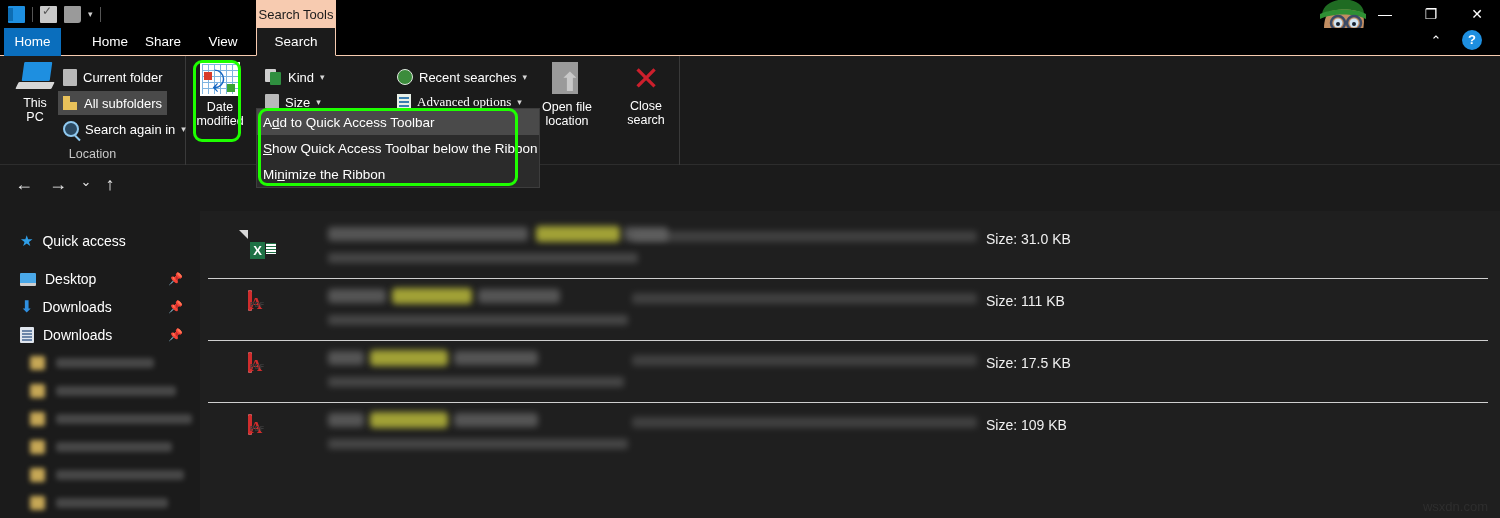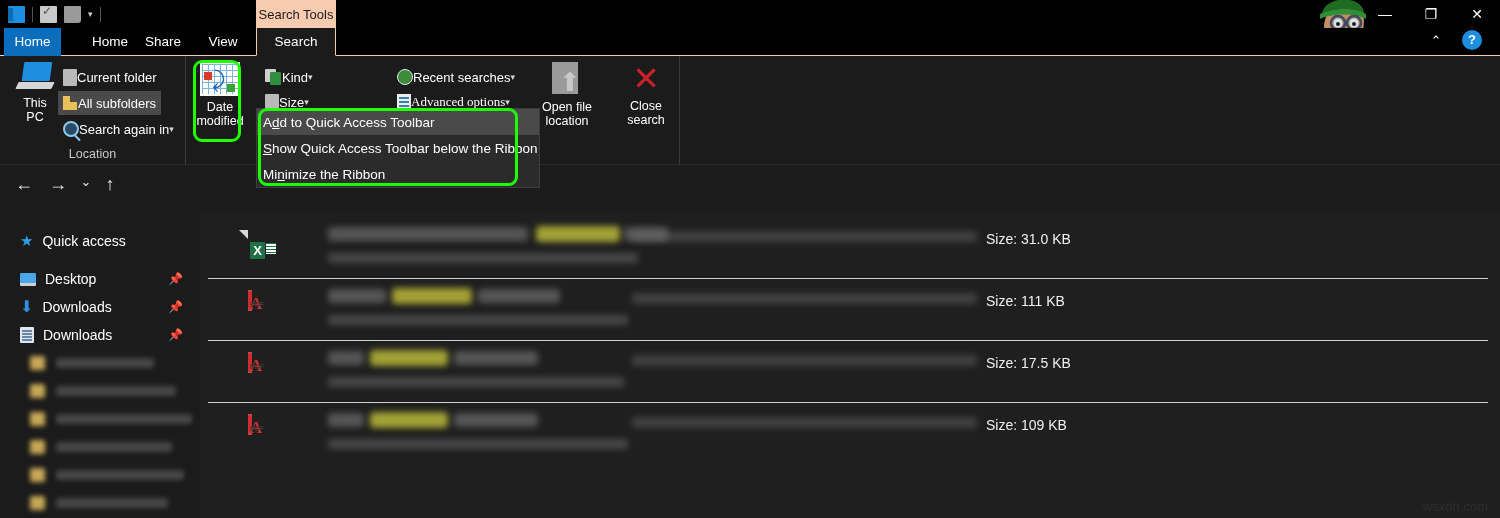--- a/index.html
+++ b/index.html
@@ -88,21 +88,21 @@
     position: absolute; bottom: 4px; width: 100%; text-align: center;
     color: #c9c9c9; font-size: 12.5px;
   }
   .big-btn {
     position: absolute; top: 6px; width: 62px; height: 78px;
     display: flex; flex-direction: column; align-items: center; justify-content: flex-start;
     color: #ffffff; font-size: 12.5px; text-align: center; line-height: 14px;
   }
   .big-btn .glyph { margin-bottom: 4px; }
   .small-item {
-    position: absolute; height: 24px; display: flex; align-items: center; 
+    position: absolute; height: 24px; display: flex; align-items: center; gap: 6px;
     color: #ffffff; font-size: 13px; white-space: nowrap; padding: 0 5px;
   }
   .small-item.selected { background: #4a4a4a; }
   .caret { font-size: 9px; color: #d6d6d6; }
 
   
   .pc-icon { width: 36px; height: 30px; position: relative; }
   .pc-icon .scr { position: absolute; left: 6px; top: 0; width: 28px; height: 19px;
     background: #1e8fe0; transform: skewX(-8deg); border-radius: 1px; }
   .pc-icon .base { position: absolute; left: 0; top: 20px; width: 36px; height: 7px;

